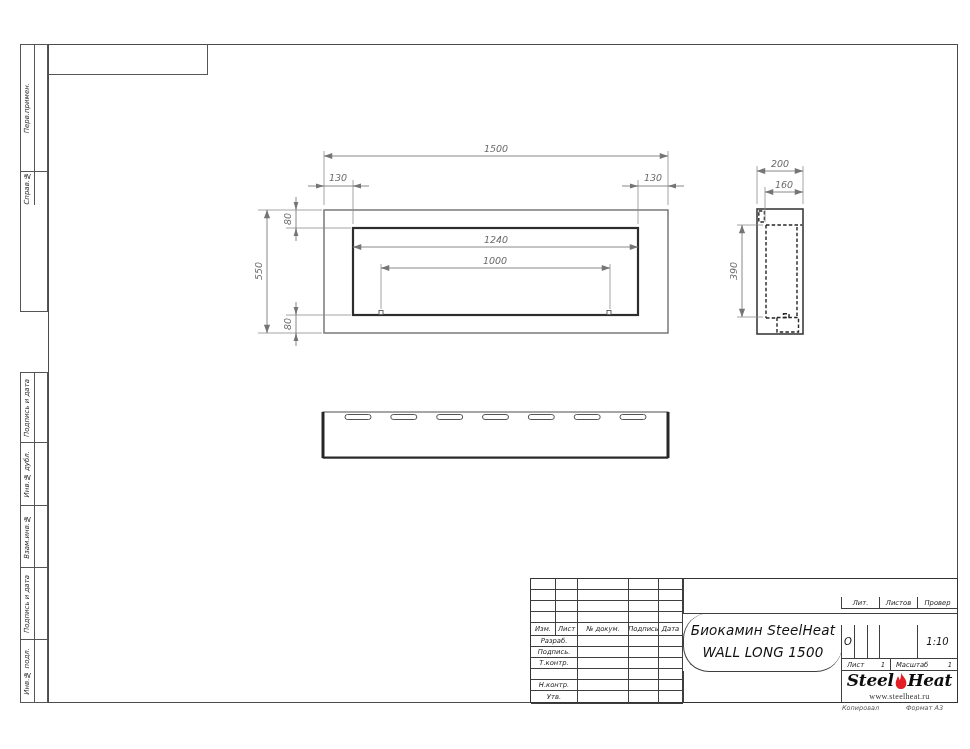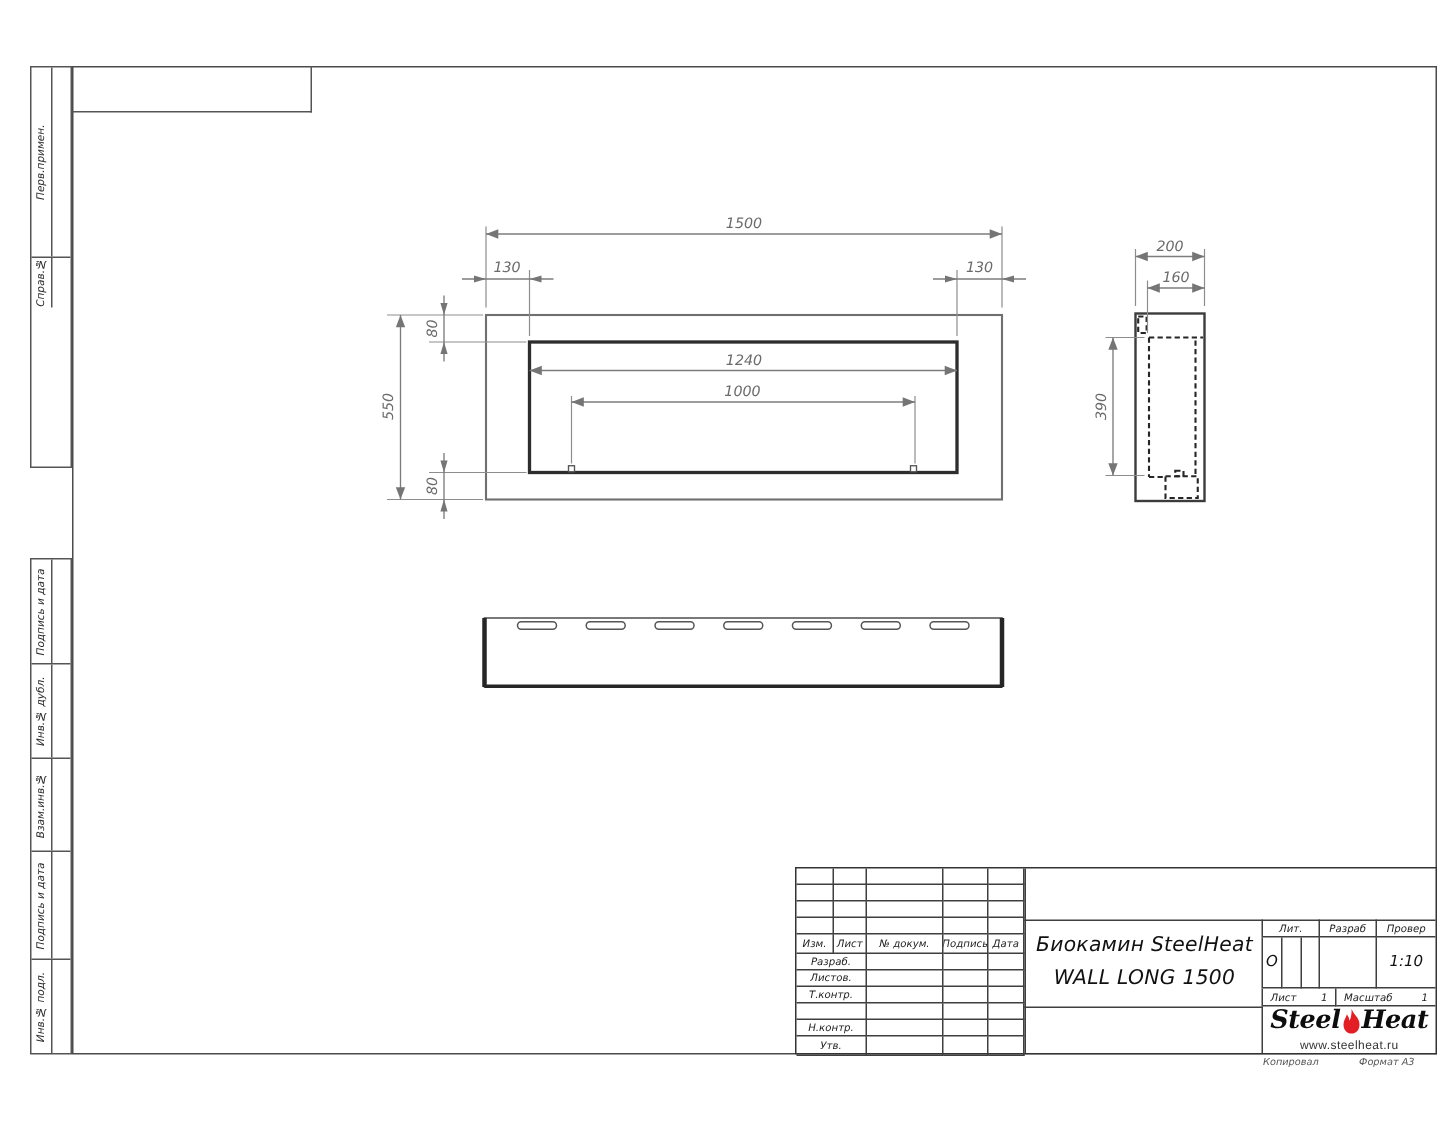--- a/index.html
+++ b/index.html
@@ -27,39 +27,39 @@
   .tb-left{position:absolute;left:0;top:0;width:152px;height:121px;display:grid;
            grid-template-columns:25px 22px 51px 30px 24px;
            grid-template-rows:repeat(4,11px) 13px repeat(5,11px) 13px;}
   .tb-left .c{border-right:1px solid #3f3f3f;border-bottom:1px solid #3f3f3f;
               display:flex;align-items:center;justify-content:center;
               font-size:6.8px;font-style:italic;color:#1d1d1d;overflow:hidden;white-space:nowrap;}
   .tb-left .s2{grid-column:span 2;}
   .cell-designation{left:152px;right:0;top:0;height:34px;border-left:1px solid #3f3f3f;border-bottom:1px solid #3f3f3f;}
   .cell-name{left:152px;top:34px;width:158px;height:58px;border-left:1px solid #3f3f3f;border-bottom:1px solid #3f3f3f;
              display:flex;flex-direction:column;align-items:center;justify-content:center;
-             font-style:italic;font-size:13.5px;color:#111;line-height:1.6;letter-spacing:.2px;}
+             font-style:italic;font-size:13.5px;color:#111;line-height:1.6;letter-spacing:.2px;border-radius:26px;}
   .cell-bottom-center{left:152px;top:92px;bottom:0;width:158px;border-left:1px solid #3f3f3f;}
-  .litrow{left:310px;top:34px;right:0;height:12px;display:grid;grid-template-columns:38px 38px 1fr;border-left:1px solid #3f3f3f;}
+  .litrow{left:310px;top:18px;right:0;height:12px;display:grid;grid-template-columns:38px 38px 1fr;border-left:1px solid #3f3f3f;}
   .litrow div{border-right:1px solid #3f3f3f;border-bottom:1px solid #3f3f3f;display:flex;align-items:center;justify-content:center;
               font-size:6.8px;font-style:italic;color:#1d1d1d;}
   .litrow div:last-child{border-right:none;}
   .valrow{left:310px;top:46px;right:0;height:34px;display:grid;grid-template-columns:13px 13px 12px 38px 1fr;border-left:1px solid #3f3f3f;}
   .valrow div{border-right:1px solid #3f3f3f;border-bottom:1px solid #3f3f3f;display:flex;align-items:center;justify-content:center;
               font-size:10px;font-style:italic;color:#111;}
   .valrow div:last-child{border-right:none;font-style:italic;}
   .sheetrow{left:310px;top:80px;right:0;height:12px;display:grid;grid-template-columns:49px 1fr;border-left:1px solid #3f3f3f;}
   .sheetrow div{border-right:1px solid #3f3f3f;border-bottom:1px solid #3f3f3f;display:flex;align-items:center;justify-content:space-between;
                 padding:0 5px;font-size:6.8px;font-style:italic;color:#1d1d1d;box-sizing:border-box;}
   .sheetrow div:last-child{border-right:none;}
   .cell-logo{left:310px;top:92px;right:0;bottom:0;border-left:1px solid #3f3f3f;
              display:flex;flex-direction:column;align-items:center;justify-content:center;}
   .logo-row{display:flex;align-items:flex-start;font-family:"DejaVu Serif",serif;font-style:italic;font-weight:bold;
             font-size:17px;color:#0d0d0d;line-height:1;letter-spacing:-.3px;}
-  .logo-url{font-size:8px;color:#333;letter-spacing:.3px;margin-top:-2px;font-family:Liberation Sans, sans-serif;text-align:right;}
+  .logo-url{font-size:8px;color:#333;letter-spacing:.3px;margin-top:-2px;font-family:Liberation Serif, serif;text-align:right;}
   .footnote{font-size:6.5px;font-style:italic;color:#555;}
 </style>
 </head>
 <body>
 
 <div class="sheet">
 
   <div class="abs frame"></div>
   <div class="abs corner-box"></div>
 
@@ -239,21 +239,21 @@
       <div class="c">Изм.</div>
       <div class="c">Лист</div>
       <div class="c">№ докум.</div>
       <div class="c">Подпись</div>
       <div class="c">Дата</div>
 
       <div class="c s2">Разраб.</div>
         <div class="c"></div>
         <div class="c"></div>
         <div class="c"></div>
-      <div class="c s2">Листов.</div>
+      <div class="c s2">Подпись.</div>
         <div class="c"></div>
         <div class="c"></div>
         <div class="c"></div>
       <div class="c s2">Т.контр.</div>
         <div class="c"></div>
         <div class="c"></div>
         <div class="c"></div>
       <div class="c s2"></div>
         <div class="c"></div>
         <div class="c"></div>
@@ -272,21 +272,21 @@
 
     <div class="abs cell-name">
       <div>Биокамин SteelHeat</div>
       <div>WALL LONG 1500</div>
     </div>
 
     <div class="abs cell-bottom-center"></div>
 
     <div class="abs litrow">
       <div>Лит.</div>
-      <div>Разраб</div>
+      <div>Листов</div>
       <div>Провер</div>
     </div>
     <div class="abs valrow">
       <div>О</div>
       <div></div>
       <div></div>
       <div></div>
       <div>1:10</div>
     </div>
     <div class="abs sheetrow">

